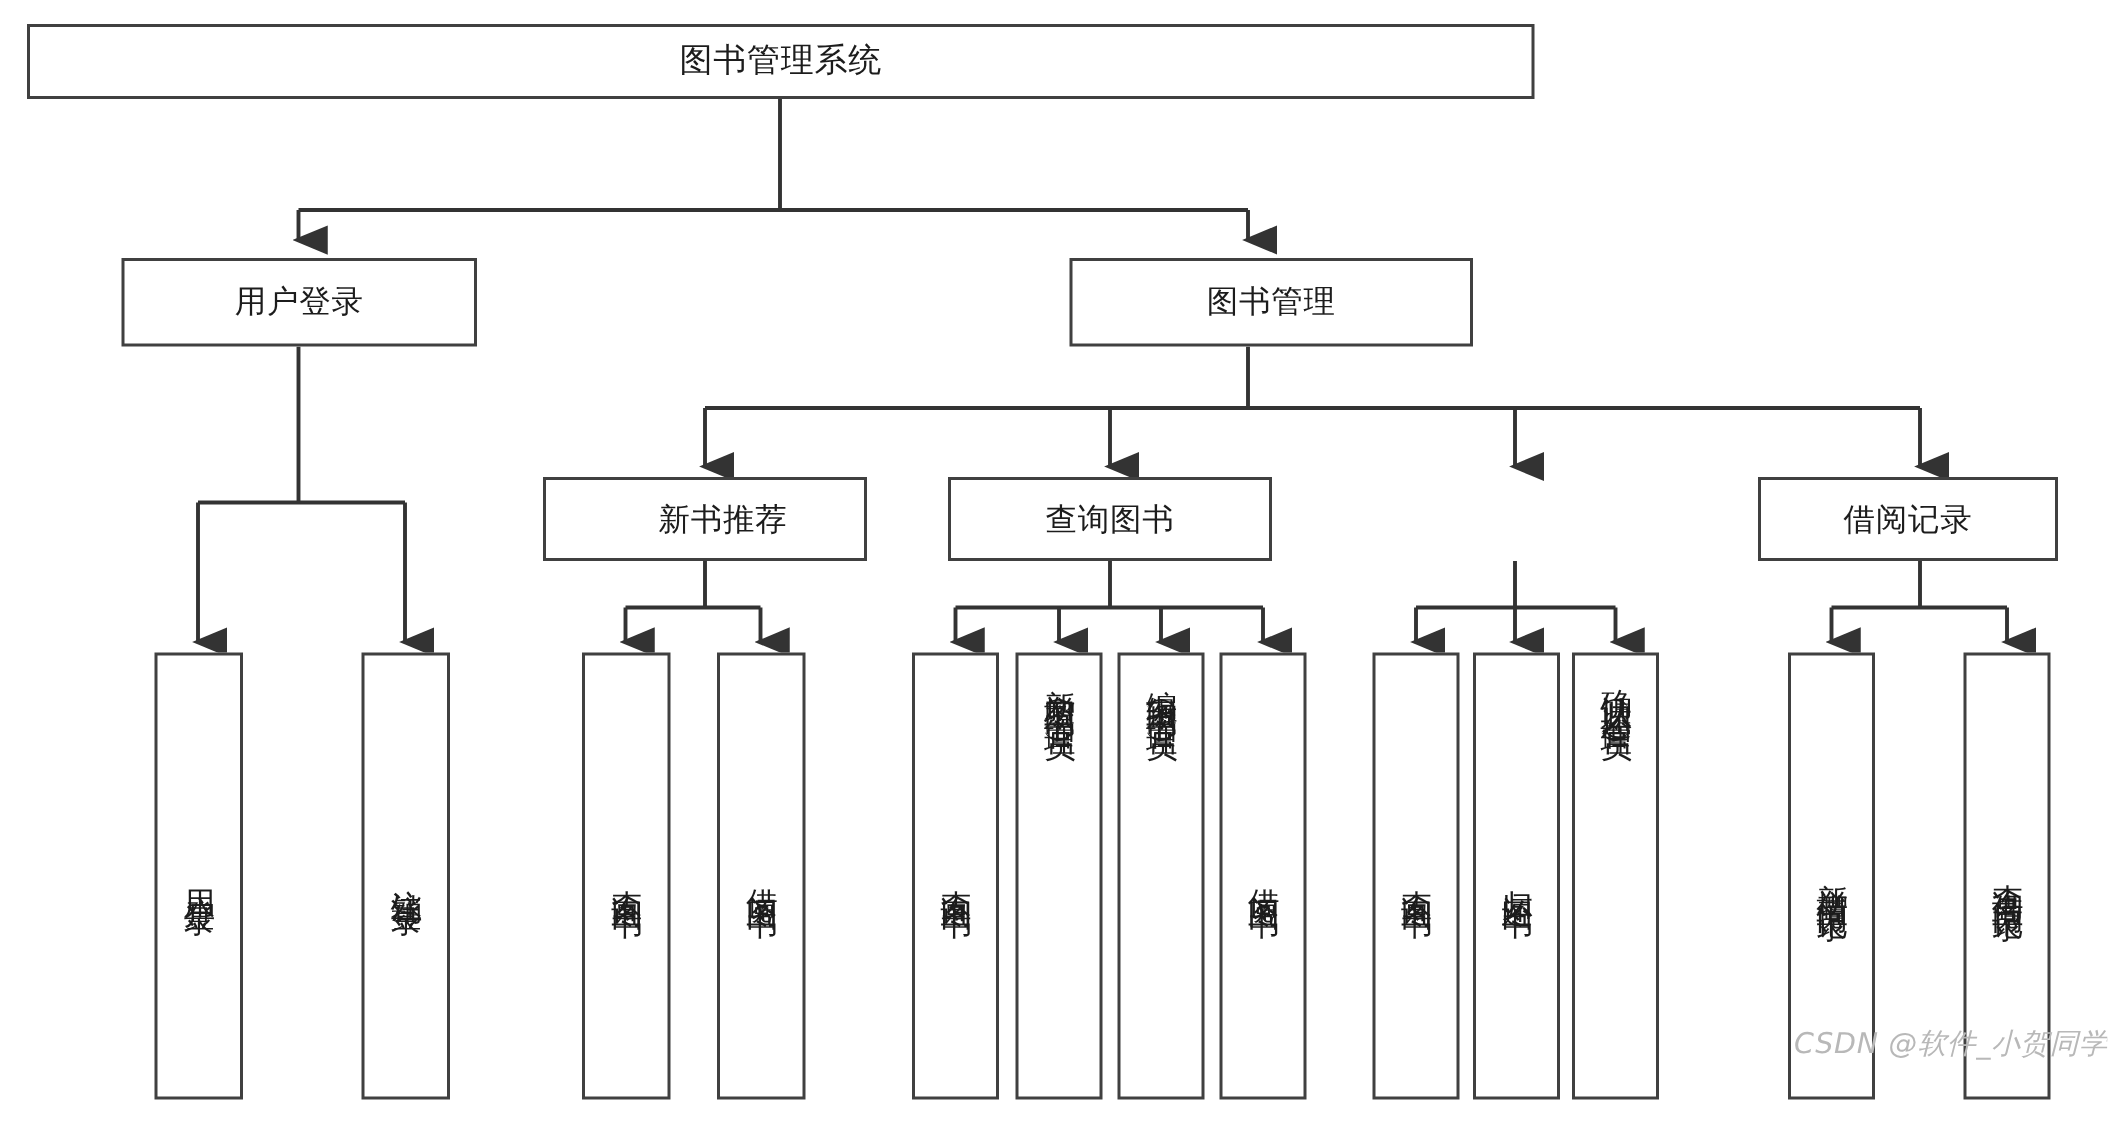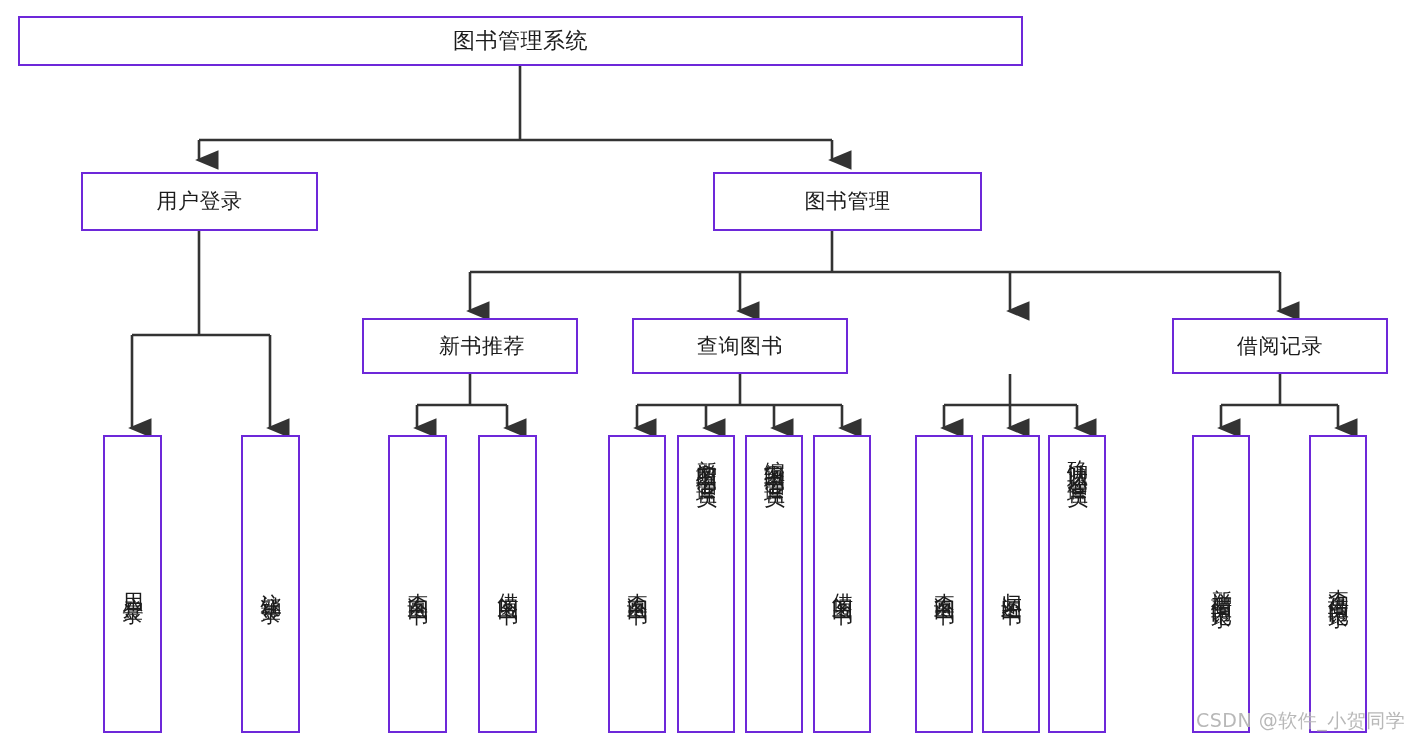--- a/index.html
+++ b/index.html
@@ -24,21 +24,21 @@
     left: 0;
     top: 0;
     width: 1405px;
     height: 747px;
     pointer-events: none;
   }
   .node {
     position: absolute;
     box-sizing: border-box;
     background: #ffffff;
-    border: 2px solid #6d28d9;
+    border: 2px solid #404040;
     display: flex;
     align-items: center;
     justify-content: center;
     overflow: hidden;
   }
   .node-label {
     display: block;
     text-align: center;
     line-height: 1.18;
     color: #1c1c1c;
@@ -146,21 +146,21 @@
   <div class="node horiz" style="left:713px; top:172px; width:269px; height:59px;">
     <span class="node-label">图书管理</span>
   </div>
 
   <div class="node horiz" style="left:362px; top:318px; width:216px; height:56px;padding-left:24px;">
     <span class="node-label">新书推荐</span>
   </div>
   <div class="node horiz" style="left:632px; top:318px; width:216px; height:56px;">
     <span class="node-label">查询图书</span>
   </div>
-  <div class="node horiz" style="left:1172px; top:318px; width:216px; height:56px;">
+  <div class="node horiz" style="left:1172px; top:318px; width:200px; height:56px;">
     <span class="node-label">借阅记录</span>
   </div>
 
   <div class="node vert center-text" style="left:103px; top:435px; width:59px; height:298px;">
     <span class="node-label">用户登录</span>
   </div>
   <div class="node vert center-text" style="left:241px; top:435px; width:59px; height:298px;">
     <span class="node-label">注销登录</span>
   </div>
 
@@ -194,15 +194,15 @@
     <span class="node-label">确认归还（管理员）</span>
   </div>
 
   <div class="node vert center-text" style="left:1192px; top:435px; width:58px; height:298px;">
     <span class="node-label">新增借阅记录</span>
   </div>
   <div class="node vert center-text" style="left:1309px; top:435px; width:58px; height:298px;">
     <span class="node-label">查询借阅记录</span>
   </div>
 
-  <div class="watermark" style="left:1196px; top:708px;">CSDN @软件_小贺同学</div>
+  <div class="watermark" style="left:1196px; top:683px;font-style:italic;">CSDN @软件_小贺同学</div>
 
 </div>
 
 </body></html>

